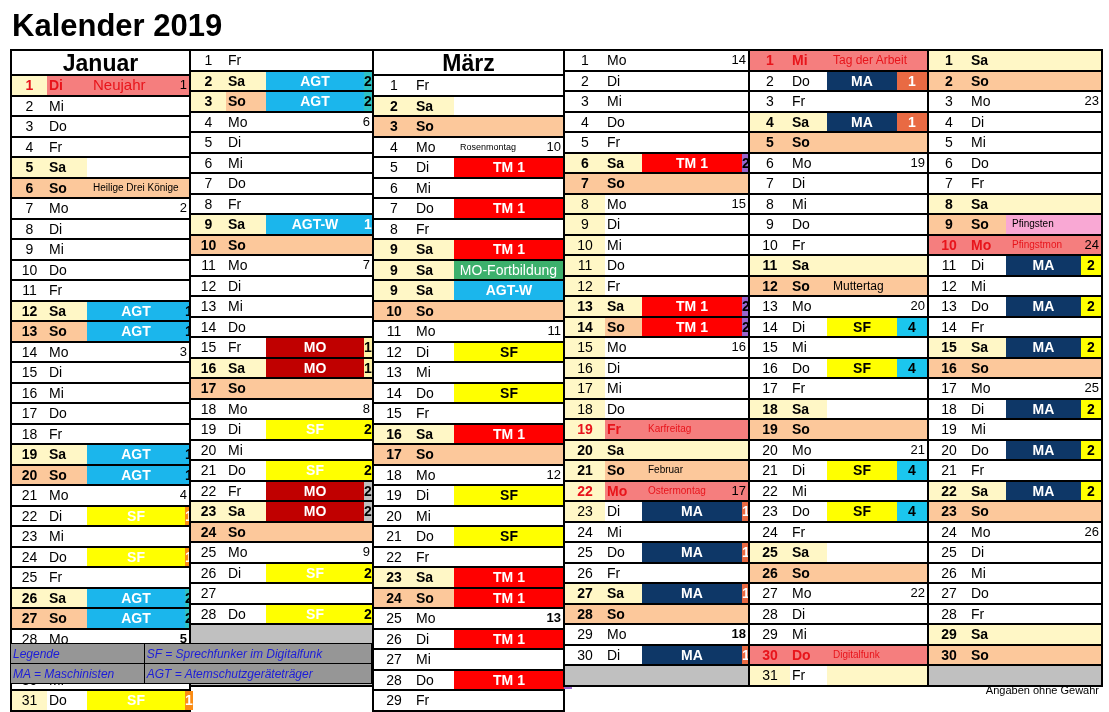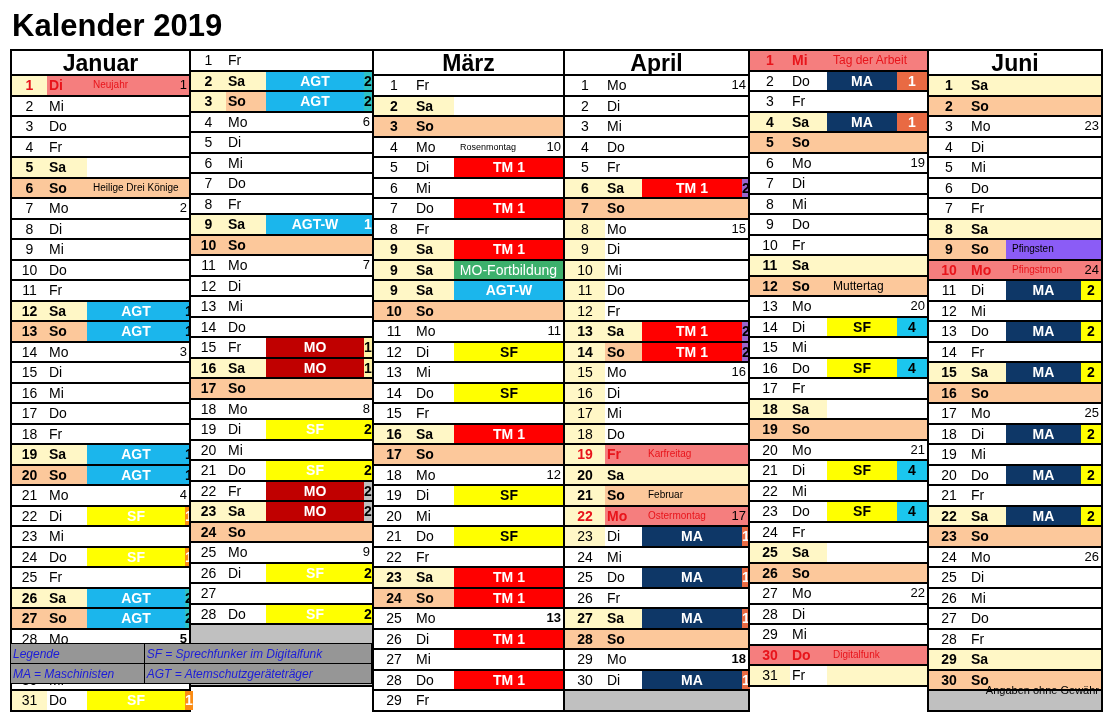--- a/index.html
+++ b/index.html
@@ -28,21 +28,21 @@
 
 <div class="title">Kalender 2019</div>
 
 <div id="cal">
     <div class="col" style="left: 10px; width: 181px;">
       <div class="mhead">Januar</div>
       <div class="row">
         <div class="c-num bold red" style="width: 35px; background: rgb(255, 247, 198);">1</div>
         <div class="c-day bold red" style="width: 40px; background: rgb(245, 126, 126);">Di</div>
         <div class="c-rest" style="background: rgb(245, 126, 126);">
-          <div class="c-note" style="font-size: 10px; color: rgb(232, 20, 27);">Neujahr</div>
+          <div class="c-note" style="font-size: 15px; color: rgb(232, 20, 27);">Neujahr</div>
           <div class="c-wk">1</div>
         </div>
       </div>
       <div class="row">
         <div class="c-num" style="width: 35px;">2</div>
         <div class="c-day" style="width: 40px;">Mi</div>
         <div class="c-rest"></div>
       </div>
       <div class="row">
         <div class="c-num" style="width: 35px;">3</div>
@@ -626,21 +626,20 @@
       <div class="row">
         <div class="c-num bold" style="width: 40px; background: rgb(255, 247, 198);">30</div>
         <div class="c-day bold" style="width: 40px; background: rgb(255, 247, 198);">Sa</div>
         <div class="c-rest">
           <div class="c-act" style="width: 110px; background: rgb(255, 0, 0);">TM 1</div>
           <div class="c-cnt" style="flex: 1 1 0%; background: rgb(153, 102, 204); color: rgb(0, 0, 0);">2</div>
         </div>
       </div>
     </div>
     <div class="col" style="left: 563px; width: 187px;">
-      <div class="mhead">April</div>
       <div class="row">
         <div class="c-num" style="width: 40px;">1</div>
         <div class="c-day" style="width: 37px;">Mo</div>
         <div class="c-rest">
           <div class="c-wk">14</div>
         </div>
       </div>
       <div class="row">
         <div class="c-num" style="width: 40px;">2</div>
         <div class="c-day" style="width: 37px;">Di</div>
@@ -1005,21 +1004,20 @@
           <div class="c-note" style="font-size: 10px; color: rgb(232, 20, 27);">Digitalfunk</div>
         </div>
       </div>
       <div class="row">
         <div class="c-num" style="width: 40px; background: rgb(255, 247, 198);">31</div>
         <div class="c-day" style="width: 37px;">Fr</div>
         <div class="c-rest" style="background: rgb(255, 247, 198);"></div>
       </div>
     </div>
     <div class="col" style="left: 927px; width: 176px;">
-      <div class="mhead">Juni</div>
       <div class="row">
         <div class="c-num bold" style="width: 40px; background: rgb(255, 247, 198);">1</div>
         <div class="c-day bold" style="width: 37px; background: rgb(255, 247, 198);">Sa</div>
         <div class="c-rest" style="background: rgb(255, 247, 198);"></div>
       </div>
       <div class="row">
         <div class="c-num bold" style="width: 40px; background: rgb(252, 200, 155);">2</div>
         <div class="c-day bold" style="width: 37px; background: rgb(252, 200, 155);">So</div>
         <div class="c-rest" style="background: rgb(252, 200, 155);"></div>
       </div>
@@ -1051,21 +1049,21 @@
         <div class="c-rest"></div>
       </div>
       <div class="row">
         <div class="c-num bold" style="width: 40px; background: rgb(255, 247, 198);">8</div>
         <div class="c-day bold" style="width: 37px; background: rgb(255, 247, 198);">Sa</div>
         <div class="c-rest" style="background: rgb(255, 247, 198);"></div>
       </div>
       <div class="row">
         <div class="c-num bold" style="width: 40px; background: rgb(252, 200, 155);">9</div>
         <div class="c-day bold" style="width: 37px; background: rgb(252, 200, 155);">So</div>
-        <div class="c-rest" style="background: #8b5cf6;">
+        <div class="c-rest" style="background: #f9a8d4;">
           <div class="c-note" style="font-size: 10px;">Pfingsten</div>
         </div>
       </div>
       <div class="row">
         <div class="c-num bold red" style="width: 40px; background: rgb(245, 126, 126);">10</div>
         <div class="c-day bold red" style="width: 37px; background: rgb(245, 126, 126);">Mo</div>
         <div class="c-rest" style="background: rgb(245, 126, 126);">
           <div class="c-note" style="font-size: 10px; color: rgb(232, 20, 27);">Pfingstmon</div>
           <div class="c-wk">24</div>
         </div>

